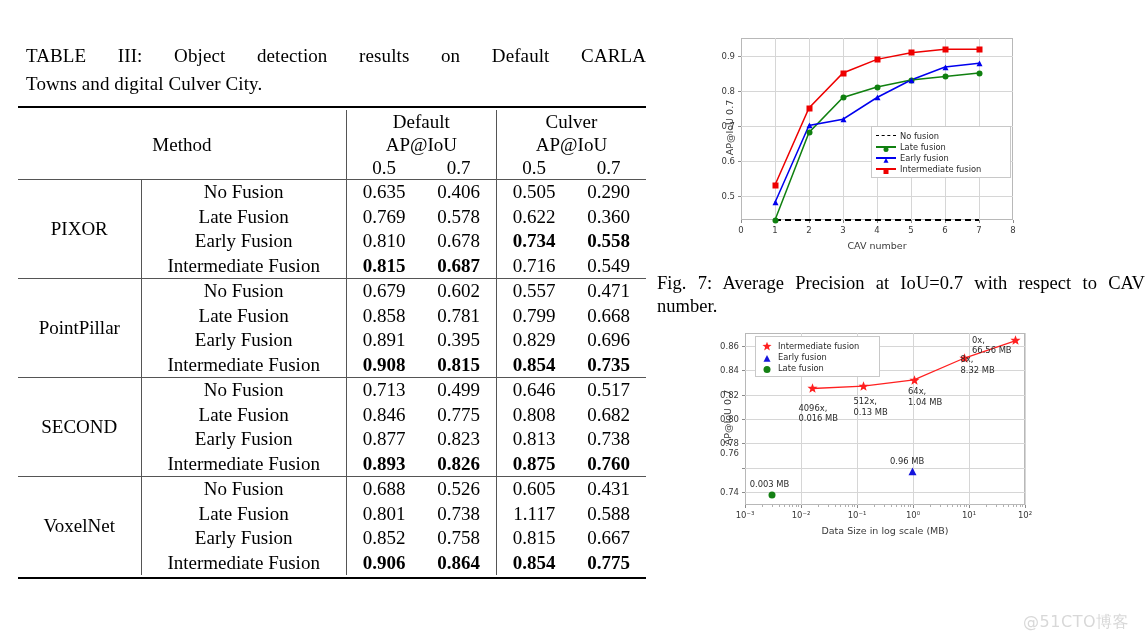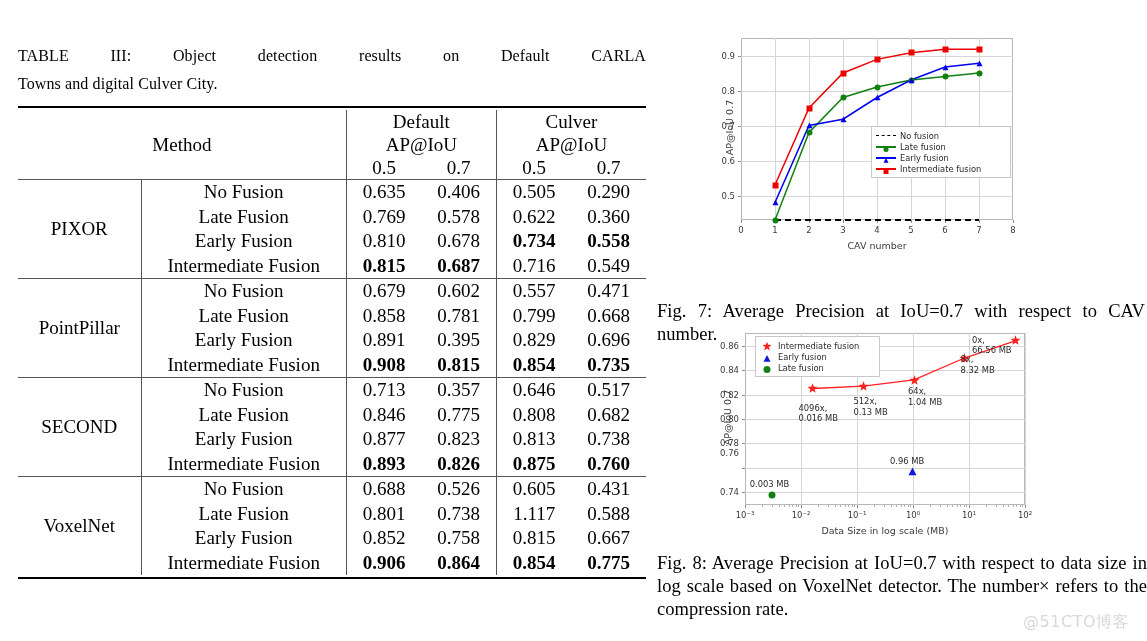--- a/index.html
+++ b/index.html
@@ -18,25 +18,25 @@
 
   
   #table-block {
     position: absolute;
     left: 18px;
     top: 42px;
     width: 628px;
   }
   #table-caption {
     font-family: "Liberation Serif", serif;
-    font-size: 16px;
+    font-size: 19px;
     line-height: 28px;
     text-align: justify;
     text-align-last: justify;
-    margin: 0 0 8px 0;
+    margin: 0 0 8px 8px;
     letter-spacing: 0.1px;
   }
   #table-caption .line2 {
     display: block;
     text-align: left;
     text-align-last: left;
   }
 
   table.restbl {
     border-collapse: collapse;
@@ -309,21 +309,21 @@
           <td class="fusion-name">Intermediate Fusion</td>
           <td class="val sep b">0.908</td>
           <td class="val b">0.815</td>
           <td class="val sep b">0.854</td>
           <td class="val b">0.735</td>
         </tr>
         <tr class="grp-sep">
           <td class="det-name" rowspan="4">SECOND</td>
           <td class="fusion-name">No Fusion</td>
           <td class="val sep">0.713</td>
-          <td class="val">0.357</td>
+          <td class="val">0.499</td>
           <td class="val sep">0.646</td>
           <td class="val">0.517</td>
         </tr>
         <tr>
           <td class="fusion-name">Late Fusion</td>
           <td class="val sep">0.846</td>
           <td class="val">0.775</td>
           <td class="val sep">0.808</td>
           <td class="val">0.682</td>
         </tr>
@@ -522,21 +522,21 @@
                 <rect x="0.5" y="0.5" width="5" height="5" fill="#ee0000"></rect>
               </svg></span>
           </span>
           <span class="legend-label">Intermediate fusion</span>
         </div>
       </div>
       <div class="axis-title-x" style="left:46px; width:272px; top:212px;">CAV number</div>
       <div class="axis-title-y" style="left:-16px; top:94px; width:100px; text-align:center;">AP@IoU 0.7</div>
     </div>
 
-  <div class="fig-caption" style="position:absolute; left:2px; top:272px; width:488px;margin-top:28px;">Fig. 7: Average Precision at IoU=0.7 with respect to CAV number.</div>
+  <div class="fig-caption" style="position:absolute; left:2px; top:272px; width:488px;">Fig. 7: Average Precision at IoU=0.7 with respect to CAV number.</div>
 
   <div class="chart" id="fig8-chart" style="position:absolute; left:40px; top:325px; width:340px; height:218px;">
       <div class="plot-frame" style="left:50px; top:8px; width:280px; height:172px;"></div>
       <div class="gridline-h" style="left:50px; width:280px; top:167.2px;"></div>
       <div class="tickmark-y" style="left:47px; top:167.2px;"></div>
       <div class="tick-label-y" style="left:14px; width:30px; top:162.2px;">0.74</div>
       <div class="gridline-h" style="left:50px; width:280px; top:142.8px;"></div>
       <div class="tickmark-y" style="left:47px; top:142.8px;"></div>
       <div class="tick-label-y" style="left:14px; width:30px; top:123px;">0.76</div>
       <div class="gridline-h" style="left:50px; width:280px; top:118.4px;"></div>
@@ -665,16 +665,15 @@
                 <circle cx="4" cy="4" r="3.5" fill="#148014"></circle>
               </svg></span>
           </span>
           <span class="legend-label">Late fusion</span>
         </div>
       </div>
       <div class="axis-title-x" style="left:50px; width:280px; top:200px;">Data Size in log scale (MB)</div>
       <div class="axis-title-y" style="left:-18px; top:87px; width:100px; text-align:center;">AP@IoU 0.7</div>
     </div>
 
-  <div class="fig-caption" style="position:absolute; left:2px; top:552px; width:490px;">Fig. 8: Average Precision at IoU=0.7 with respect to data size in log scale based on VoxelNet detector. The number× refers to the compression rate.</div>
 </div>
 
 <div id="watermark">@51CTO博客</div>
 
 </body></html>

